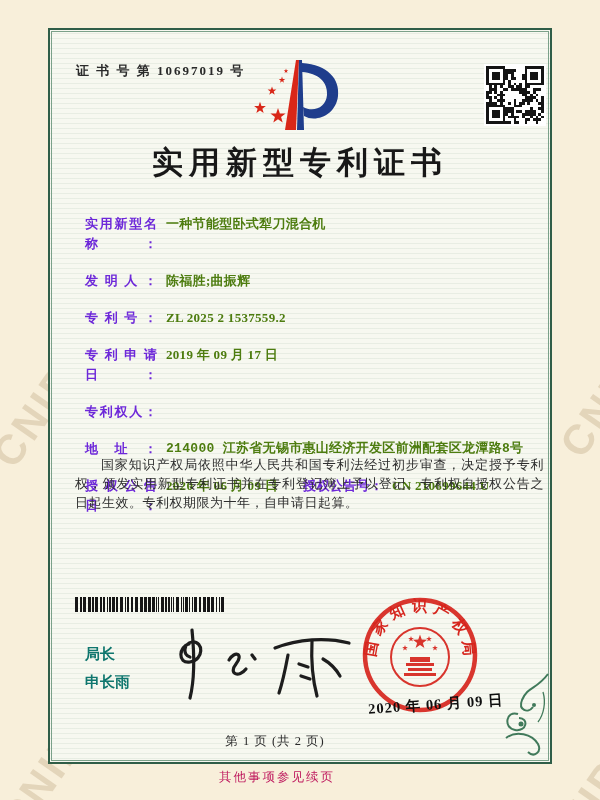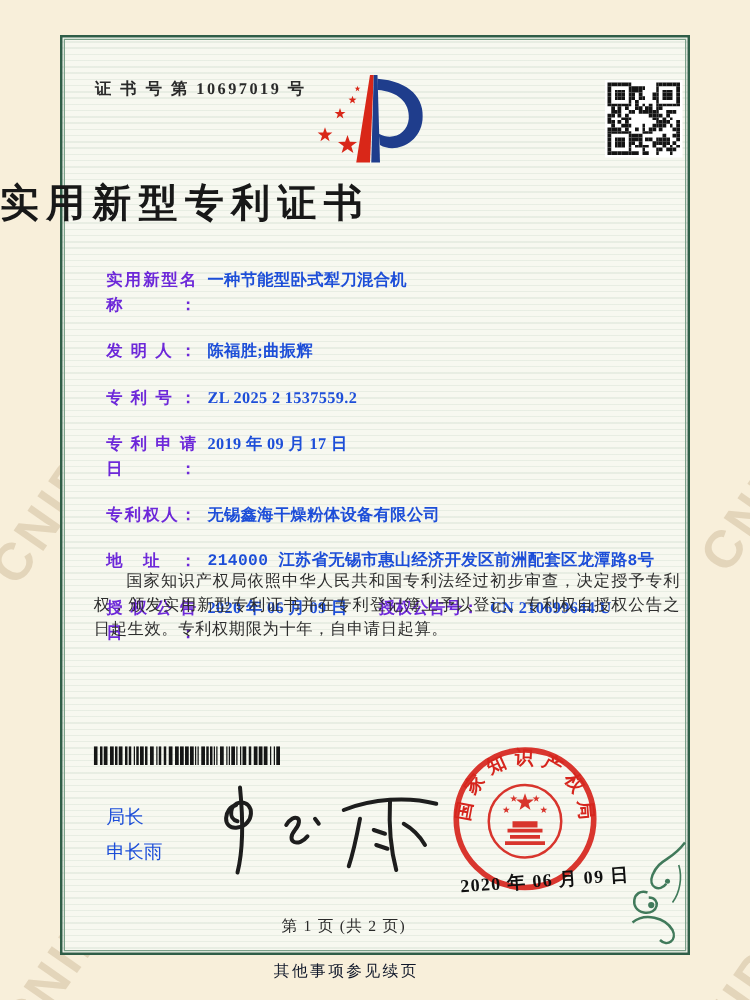--- a/index.html
+++ b/index.html
@@ -37,63 +37,63 @@
     font-size:13px; font-weight:bold; letter-spacing:2px; color:#2a2a2a;
   }
   .logo { position:absolute; left:238px; top:58px; }
   .qr {
     position:absolute; left:484px; top:64px; width:62px; height:62px;
     background:#fff; padding:2px;
     display:grid; grid-template-columns:repeat(21,1fr); grid-template-rows:repeat(21,1fr);
   }
   .qr div.on { background:#141414; }
   .title {
-    position:absolute; left:0; right:0; top:142px; 
+    position:absolute; left:0; right:0; top:142px; text-align:center;
     font-size:31px; font-weight:bold; letter-spacing:6px; color:#181818;
   }
   .fields { position:absolute; left:85px; top:214px; right:55px; font-size:13px; }
   .frow { position:relative; display:flex; line-height:20px; margin-bottom:17px; }
   .flabel {
     display:inline-block; width:72px; flex:0 0 72px;
     font-weight:bold; text-align:justify; text-align-last:justify; color:#6d28d9;
   }
-  .fval { font-weight:bold; margin-left:9px; color:#1d4ed8; letter-spacing:0.3px; }
+  .fval { font-weight:bold; margin-left:9px; color:#4d7c0f; letter-spacing:0.3px; }
   .fval.addr { width:372px;font-family:Liberation Mono, monospace; }
   .fgroup2 { position:absolute; left:218px; top:0; display:flex; }
   .fgroup2 .flabel { width:80px; flex:0 0 80px; }
   .paras { position:absolute; left:75px; right:56px; top:455px; }
   .paras p {
     font-size:13px; line-height:19px; text-indent:2em; color:#2d2d2d;
     text-align:justify; letter-spacing:0.5px;
   }
   .barcode {
     position:absolute; left:75px; top:597px; width:166px; height:15px;
     display:flex; align-items:stretch; overflow:hidden;
   }
   .barcode div { background:#161616; height:100%; flex:0 0 auto; }
   .signoff {
     position:absolute; left:85px; top:640px;
     font-family:"Liberation Sans","DejaVu Sans",sans-serif;
-    font-size:15px; font-weight:normal; color:#1d4ed8; line-height:28px;
+    font-size:15px; font-weight:bold; color:#0f766e; line-height:28px;
   }
   .sig { position:absolute; left:165px; top:624px; }
   .seal { position:absolute; left:358px; top:595px; }
   .seal-date {
     position:absolute; left:368px; top:694px; width:168px;
     font-size:14.5px; font-weight:bold; color:#101010; letter-spacing:1px;
     transform:rotate(-4deg); white-space:nowrap;
   }
   .flourish { position:absolute; left:488px; top:672px; }
   .page-no {
     position:absolute; left:0; right:50px; top:733px; text-align:center;
     font-size:12.5px; color:#2a2a2a; letter-spacing:1px;
   }
   .cont-note {
     position:absolute; left:0; right:46px; top:769px; text-align:center;
-    font-size:12.5px; color:#0f172a; letter-spacing:2px;
+    font-size:12.5px; color:#be185d; letter-spacing:2px;
   }
 </style>
 </head>
 <body>
 
 <div class="page">
 
   <span class="wm" style="left:250px; top:105px;">CNIPA</span>
   <span class="wm" style="left:-28px; top:380px;">CNIPA</span>
   <span class="wm" style="left:540px; top:370px;">CNIPA</span>
@@ -585,21 +585,20 @@
     <div class="frow">
       <span class="flabel">专利号：</span>
       <span class="fval">ZL 2025 2 1537559.2</span>
     </div>
     <div class="frow">
       <span class="flabel">专利申请日：</span>
       <span class="fval">2019 年 09 月 17 日</span>
     </div>
     <div class="frow">
       <span class="flabel">专利权人：</span>
-      <span class="fval">无锡鑫海干燥粉体设备有限公司</span>
     </div>
     <div class="frow">
       <span class="flabel">地址：</span>
       <span class="fval addr">214000 江苏省无锡市惠山经济开发区前洲配套区龙潭路8号</span>
     </div>
     <div class="frow">
       <span class="flabel">授权公告日：</span>
       <span class="fval">2020 年 06 月 09 日</span>
       <span class="fgroup2">
         <span class="flabel">授权公告号：</span>

